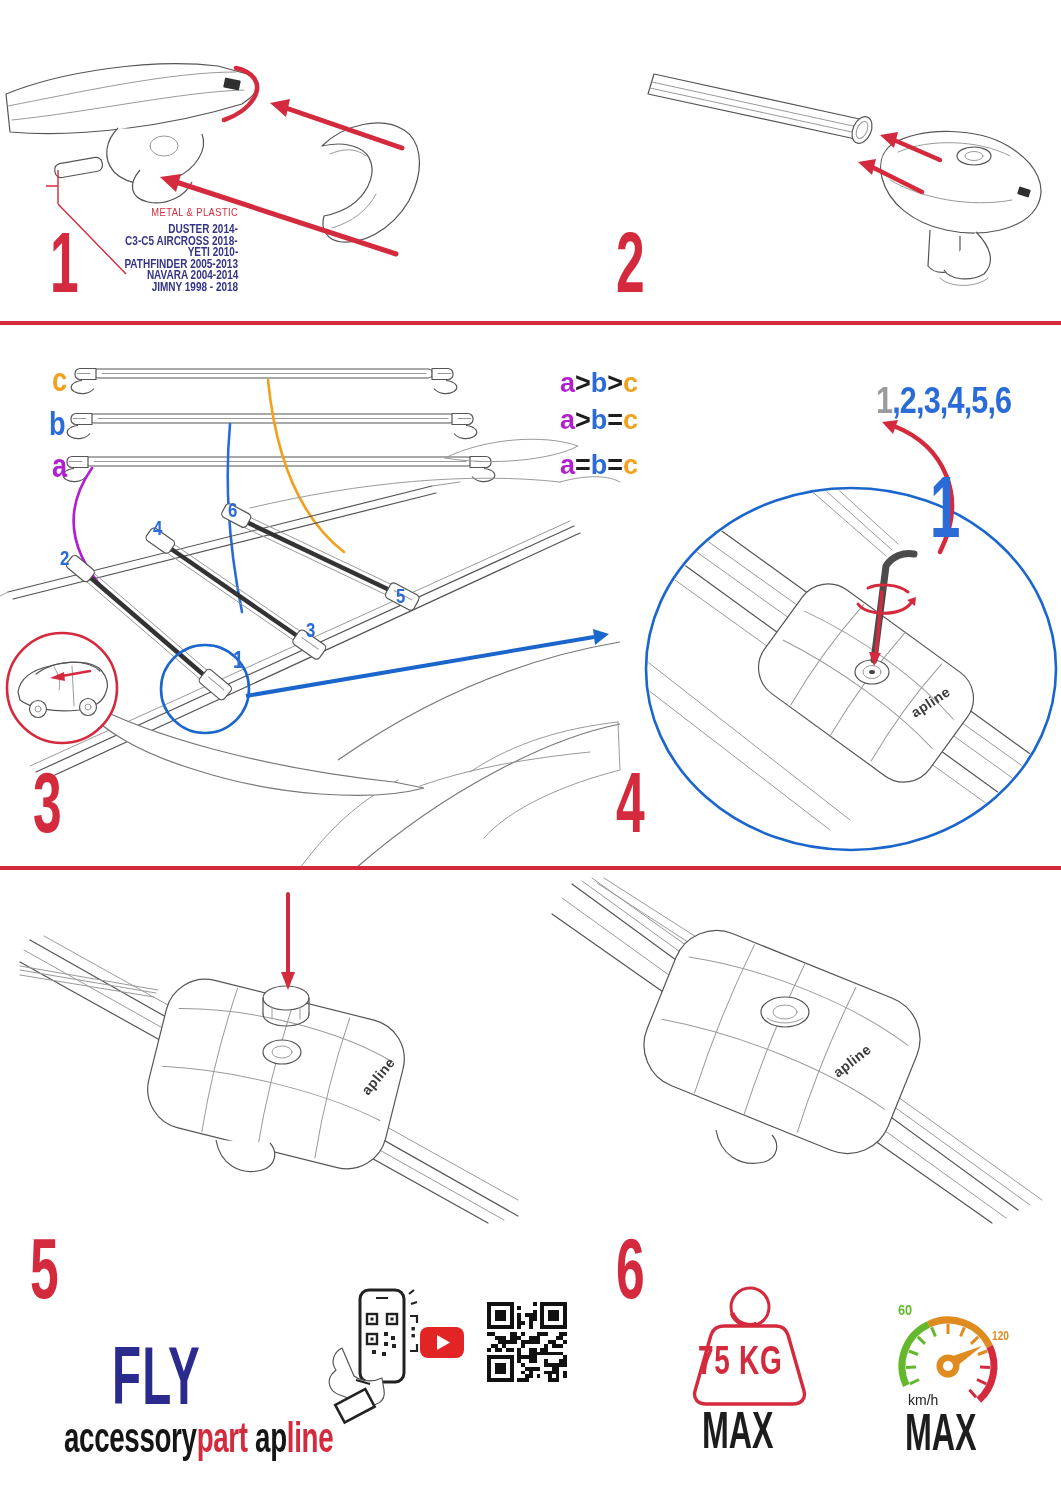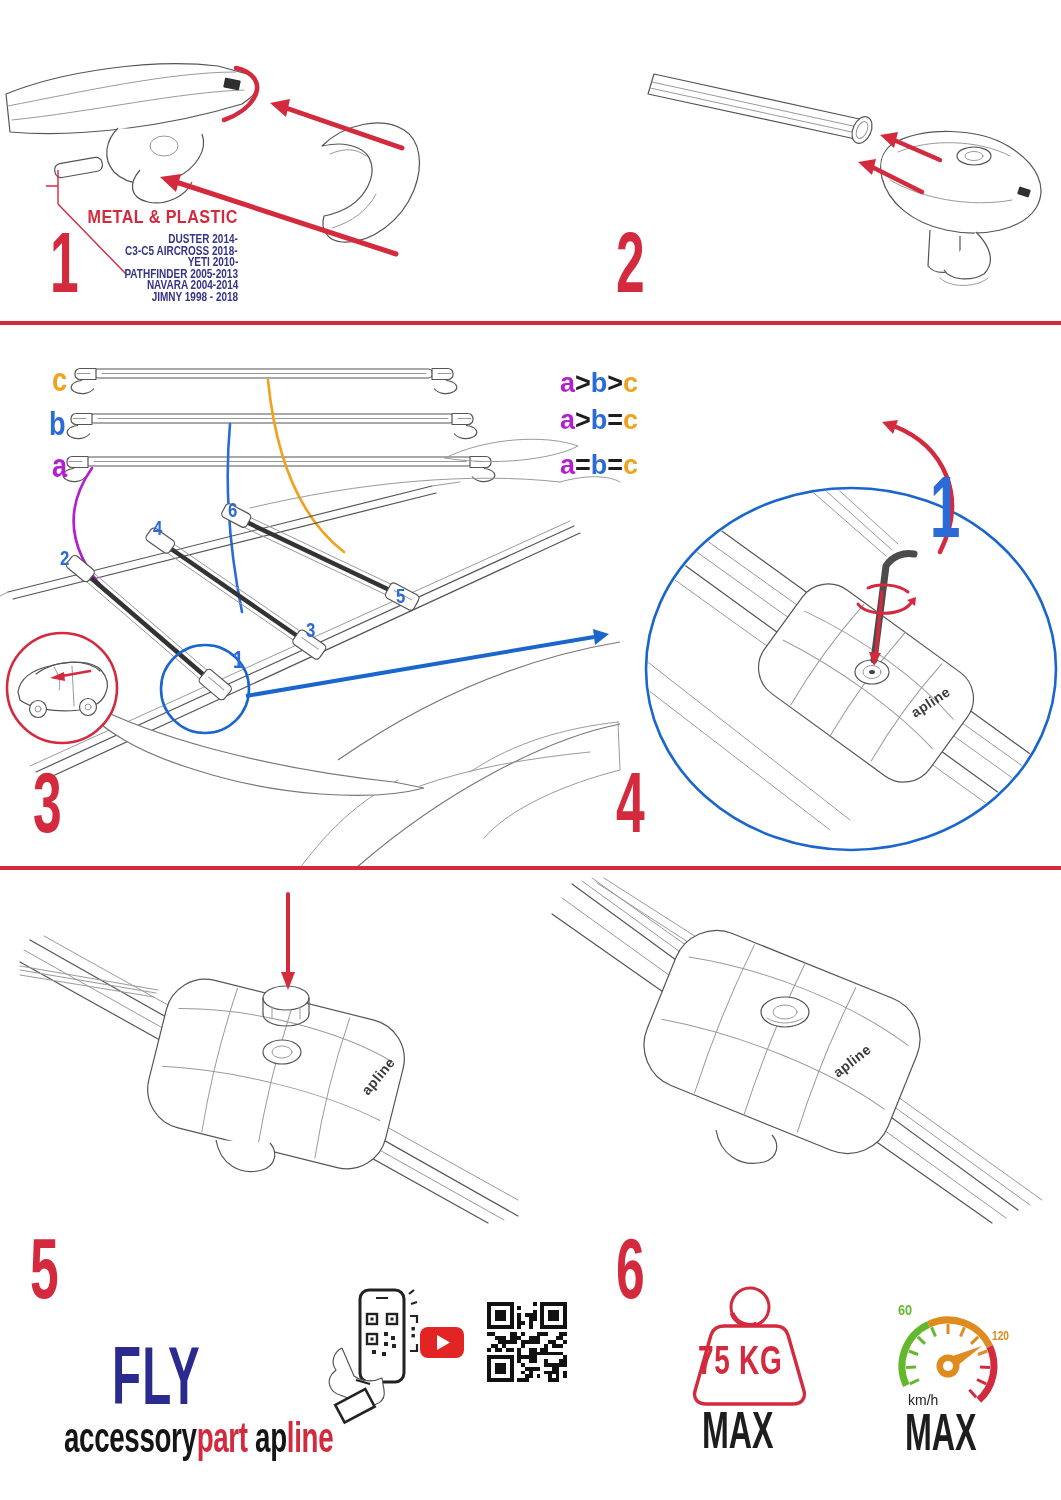--- a/index.html
+++ b/index.html
@@ -19,21 +19,21 @@
   .sx85{transform:scaleX(.85);}
   .stepnum{font-size:86px;font-weight:700;color:var(--red);line-height:.72;letter-spacing:-2px;}
   .pos-num{font-size:21px;font-weight:700;color:var(--blue);}
   .barlabel{font-size:34px;font-weight:700;line-height:1;}
   .formula{font-size:27px;font-weight:700;line-height:1;letter-spacing:0;white-space:nowrap;}
   .formula .ta{color:var(--purple);} .formula .tb{color:var(--blue);}
   .formula .tc{color:var(--orange);} .formula .op{color:var(--ink);}
   .seq{font-size:36px;font-weight:700;white-space:nowrap;letter-spacing:-1px;}
   .seq .first{color:var(--graydigit);} .seq .rest{color:var(--blue);}
   .callout1{font-size:88px;font-weight:700;color:var(--blue);line-height:.75;}
-  .matplast{font-size:19px;font-weight:700;color:var(--red);letter-spacing:.5px;}
+  .matplast{font-size:11px;font-weight:400;color:var(--red);letter-spacing:.5px;}
   .modelline{font-size:12.5px;font-weight:700;color:var(--modelnavy);line-height:11.6px;white-space:nowrap;}
   .fly{font-size:82px;font-weight:700;color:var(--navy);line-height:.73;letter-spacing:2px;}
   .wordmark{font-size:42px;font-weight:700;line-height:.75;white-space:nowrap;letter-spacing:-.5px;}
   .wordmark .wm-black{color:#151515;} .wordmark .wm-red{color:var(--red);}
   .kgval{font-size:40px;font-weight:700;color:var(--red);letter-spacing:1px;}
   .maxlbl{font-size:52px;font-weight:700;color:var(--ink);line-height:.8;}
   .unit{font-size:14px;color:#222;}
   .gauge60{font-size:15px;font-weight:700;color:var(--green);}
   .gauge120{font-size:12px;font-weight:700;color:var(--gaugeorange);}
   .center{}
@@ -283,20 +283,21 @@
       <line class="ra" stroke-width="3.5" x1="262" y1="232" x2="256" y2="294"></line>
       <polygon class="rh" points="254,306 249,292 261,293"></polygon>
     </g>
 
     <g>
       <path class="ra" stroke-width="4.5" d="M320,192 C348,136 324,86 274,66"></path>
       <polygon class="rh" points="262,62 278,60 273,74"></polygon>
     </g>
     <text class="brandtext" transform="translate(295,358) rotate(-33)">apline</text>
   </svg>
+  <div class="abs seq" style="left:876px;top:380px;"><span class="blk sx85"><span class="first">1</span><span class="rest">,2,3,4,5,6</span></span></div>
   <div class="abs callout1" style="left:930px;top:474px;"><span class="blk sx62">1</span></div>
   <div class="abs stepnum" style="left:616px;top:772px;"><span class="blk sx60">4</span></div>
 
   <div class="abs divider" style="top:866px;"></div>
 
   <svg class="abs" style="left:20px;top:878px;" width="500" height="345" viewBox="0 0 500 345">
     <g>
       <path class="sk" d="M10,62 L498,338 M0,84 L468,345"></path>
       <path class="lt" d="M4,72 L484,342 M24,58 L498,322"></path>
       <path class="lt" d="M0,88 L138,112 M0,97 L134,119 M0,92 L136,115"></path>

